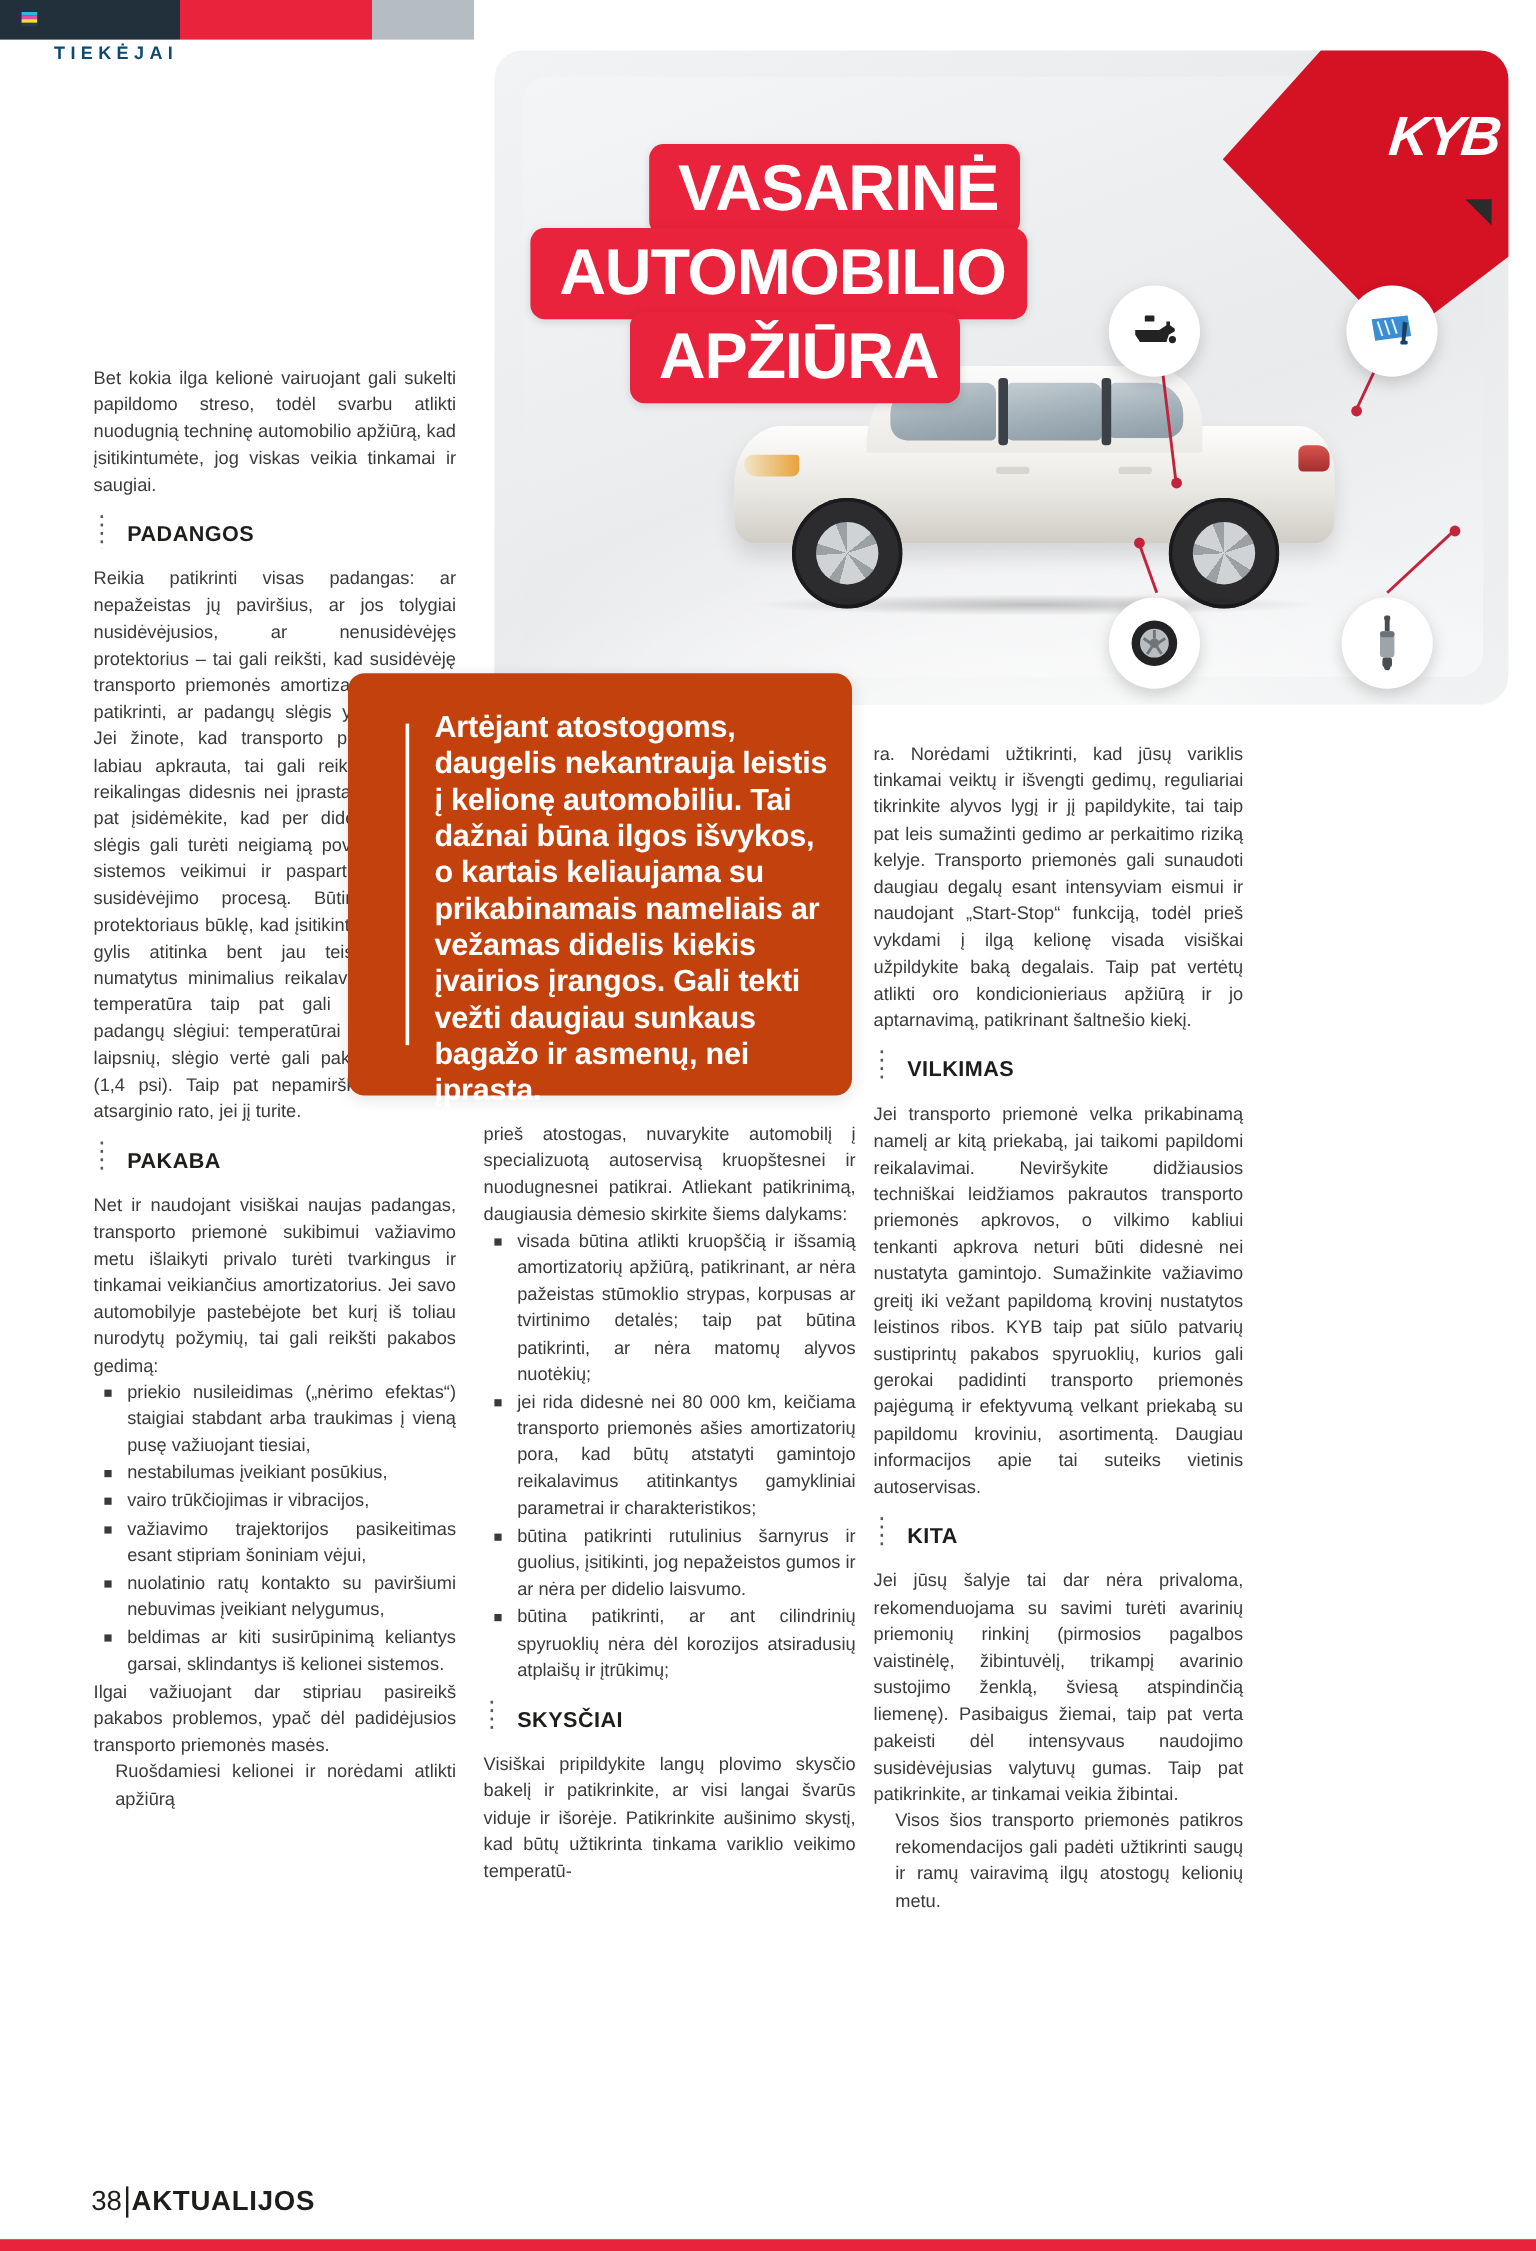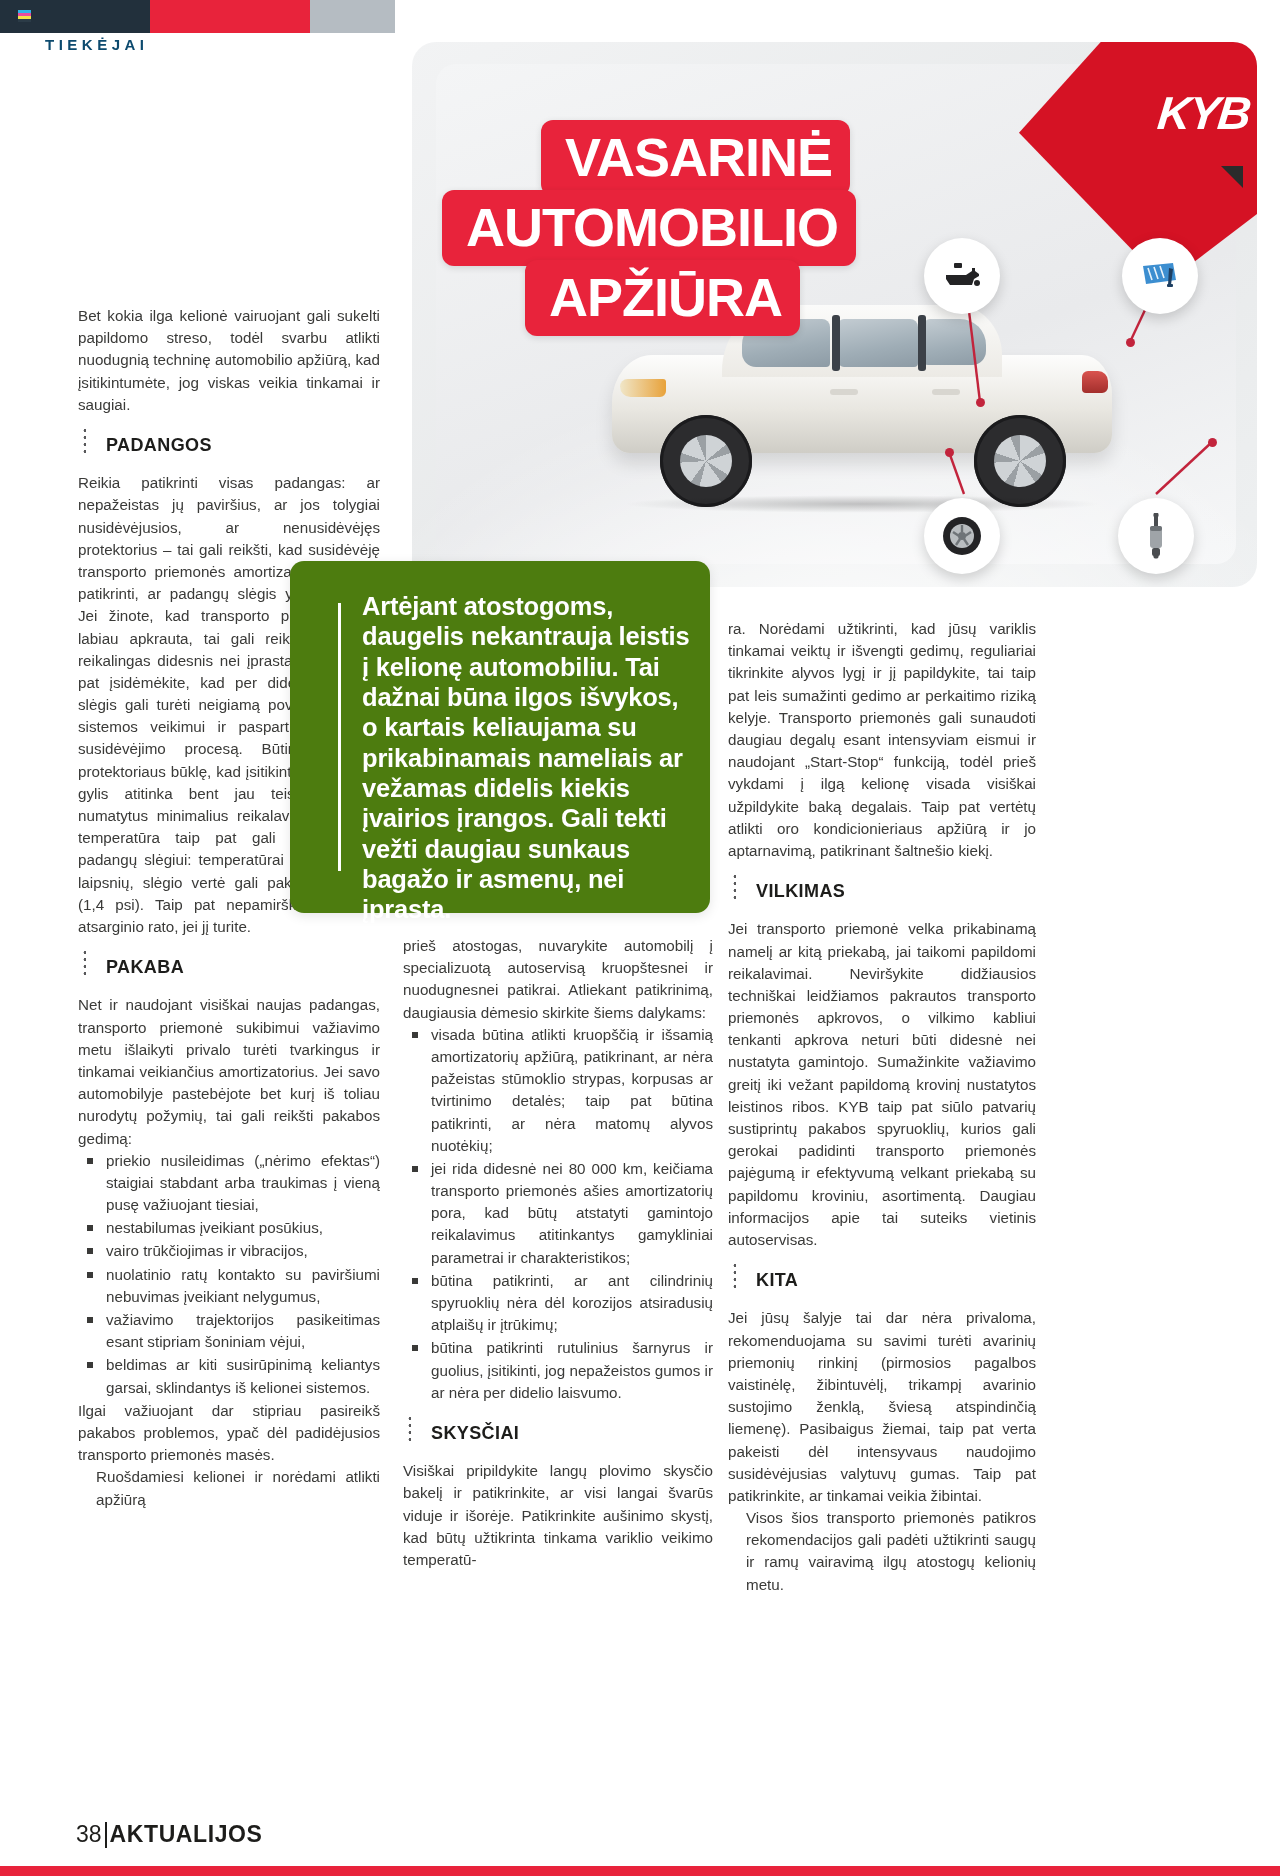--- a/index.html
+++ b/index.html
@@ -275,21 +275,21 @@
     left: 9px; top: 8px;
     width: 6px; height: 6px;
     background: #3a3a38;
   }
 
   
   .quote {
     position: absolute;
     left: 290px; top: 561px;
     width: 420px; height: 352px;
-    background: #4d7c0f;
+    background: #c2410c;
     border-radius: 14px 14px 14px 14px;
     z-index: 7;
     box-shadow: 0 3px 12px rgba(0,0,0,.10);
   }
   .quote .bar {
     position: absolute;
     left: 48px; top: 42px;
     width: 3px; height: 268px;
     background: #ffffff;
   }
@@ -432,36 +432,36 @@
 <div class="col col-left" style="top:305px;">
   <p>Bet kokia ilga kelionė vairuojant gali sukelti papildomo streso, todėl svarbu atlikti nuodugnią techninę automobilio apžiūrą, kad įsitikintumėte, jog viskas veikia tinkamai ir saugiai.</p>
   <div class="sec-head">PADANGOS</div>
   <p>Reikia patikrinti visas padangas: ar nepažeistas jų paviršius, ar jos tolygiai nusidėvėjusios,  ar nenusidėvėjęs protektorius – tai gali reikšti, kad susidėvėję transporto priemonės amortizatoriai. Būtina patikrinti, ar padangų slėgis yra tinkamas. Jei žinote, kad transporto priemonė bus labiau apkrauta, tai gali reikšti, kad bus reikalingas didesnis nei įprastai slėgis. Taip pat įsidėmėkite, kad per didelis padangų slėgis gali turėti neigiamą poveikį stabdžių sistemos veikimui ir paspartinti padangų susidėvėjimo procesą. Būtina patikrinti protektoriaus būklę, kad įsitikintumėte, jog jo gylis atitinka bent jau teisės aktuose numatytus minimalius reikalavimus. Aukšta temperatūra taip pat gali turėti įtakos padangų slėgiui: temperatūrai padidėjus 10 laipsnių, slėgio vertė gali pakisti 0,1 baro (1,4 psi). Taip pat nepamirškite patikrinti atsarginio rato, jei jį turite.</p>
   <div class="sec-head">PAKABA</div>
   <p>Net ir naudojant visiškai naujas padangas, transporto priemonė sukibimui važiavimo metu išlaikyti privalo turėti tvarkingus ir tinkamai veikiančius amortizatorius. Jei savo automobilyje pastebėjote bet kurį iš toliau nurodytų požymių, tai gali reikšti pakabos gedimą:</p>
   <ul class="bullets">
     <li>priekio nusileidimas („nėrimo efektas“) staigiai stabdant arba traukimas į vieną pusę važiuojant tiesiai,</li>
     <li>nestabilumas įveikiant posūkius,</li>
     <li>vairo trūkčiojimas ir vibracijos,</li>
+    <li>važiavimo trajektorijos pasikeitimas esant stipriam šoniniam vėjui,</li>
     <li>nuolatinio ratų kontakto su paviršiumi nebuvimas įveikiant nelygumus,</li>
-    <li>važiavimo trajektorijos pasikeitimas esant stipriam šoniniam vėjui,</li>
     <li>beldimas ar kiti susirūpinimą keliantys garsai, sklindantys iš kelionei sistemos.</li>
   </ul>
   <p>Ilgai važiuojant dar stipriau pasireikš pakabos problemos, ypač dėl padidėjusios transporto priemonės masės.</p>
   <p style="visibility:hidden;height:0;overflow:hidden;">Ruošdamiesi kelionei ir norėdami atlikti apžiūrą prieš atostogas, nuvarykite automobilį į specializuotą autoservisą kruopštesnei ir nuodugnesnei patikrai. Atliekant patikrinimą, daugiausia dėmesio skirkite šiems dalykams:</p>
   <p>Ruošdamiesi kelionei ir norėdami atlikti apžiūrą</p>
 </div>
 
 <div class="col col-mid" style="top:935px;">
   <p>prieš atostogas, nuvarykite automobilį į specializuotą autoservisą kruopštesnei ir nuodugnesnei patikrai. Atliekant patikrinimą, daugiausia dėmesio skirkite šiems dalykams:</p>
   <ul class="bullets">
     <li>visada būtina atlikti kruopščią ir išsamią amortizatorių apžiūrą, patikrinant, ar nėra pažeistas stūmoklio strypas, korpusas ar tvirtinimo detalės; taip pat būtina patikrinti, ar nėra matomų alyvos nuotėkių;</li>
     <li>jei rida didesnė nei 80 000 km, keičiama transporto priemonės ašies amortizatorių pora, kad būtų atstatyti gamintojo reikalavimus atitinkantys gamykliniai parametrai ir charakteristikos;</li>
+    <li>būtina patikrinti rutulinius šarnyrus ir guolius, įsitikinti, jog nepažeistos gumos ir ar nėra per didelio laisvumo.</li>
     <li>būtina patikrinti, ar ant cilindrinių spyruoklių nėra dėl korozijos atsiradusių atplaišų ir įtrūkimų;</li>
-    <li>būtina patikrinti rutulinius šarnyrus ir guolius, įsitikinti, jog nepažeistos gumos ir ar nėra per didelio laisvumo.</li>
   </ul>
   <div class="sec-head">SKYSČIAI</div>
   <p>Visiškai pripildykite langų plovimo skysčio bakelį ir patikrinkite, ar visi langai švarūs viduje ir išorėje. Patikrinkite aušinimo skystį, kad būtų užtikrinta tinkama variklio veikimo temperatū-</p>
 </div>
 
 <div class="col col-right" style="top:618px;">
   <p>ra. Norėdami užtikrinti, kad jūsų variklis tinkamai veiktų ir išvengti gedimų, reguliariai tikrinkite alyvos lygį ir jį papildykite, tai taip pat leis sumažinti gedimo ar perkaitimo riziką kelyje. Transporto priemonės gali sunaudoti daugiau degalų esant intensyviam eismui ir naudojant „Start-Stop“ funkciją, todėl prieš vykdami į ilgą kelionę visada visiškai užpildykite baką degalais. Taip pat vertėtų atlikti oro kondicionieriaus apžiūrą ir jo aptarnavimą, patikrinant šaltnešio kiekį.</p>
   <div class="sec-head">VILKIMAS</div>
   <p>Jei transporto priemonė velka prikabinamą namelį ar kitą priekabą, jai taikomi papildomi reikalavimai. Neviršykite didžiausios techniškai leidžiamos pakrautos transporto priemonės apkrovos, o vilkimo kabliui tenkanti apkrova neturi būti didesnė nei nustatyta gamintojo. Sumažinkite važiavimo greitį iki vežant papildomą krovinį nustatytos leistinos ribos. KYB taip pat siūlo patvarių sustiprintų pakabos spyruoklių, kurios gali gerokai padidinti transporto priemonės pajėgumą ir efektyvumą velkant priekabą su papildomu kroviniu, asortimentą. Daugiau informacijos apie tai suteiks vietinis autoservisas.</p>
   <div class="sec-head">KITA</div>

